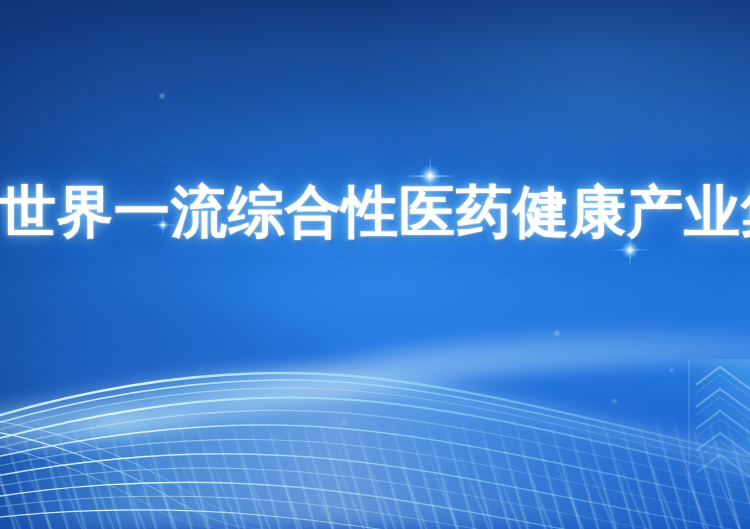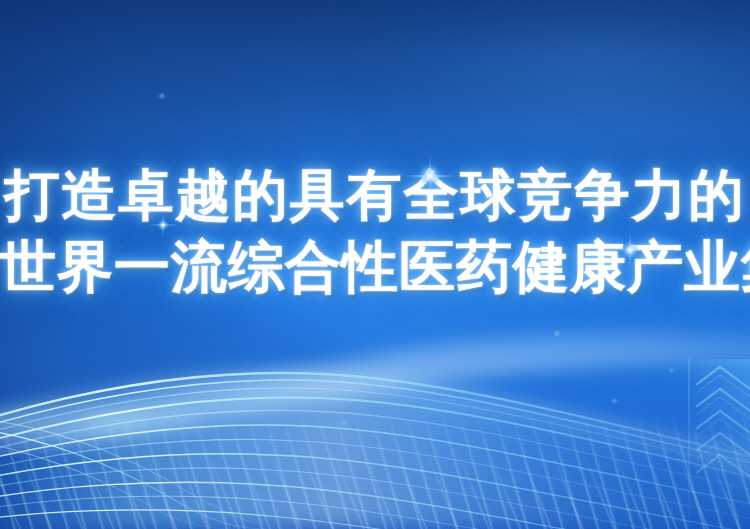--- a/index.html
+++ b/index.html
@@ -334,21 +334,20 @@
           <path d="M 34,44 L 58,26 L 88,48"></path>
           <path d="M 34,66 L 58,48 L 88,70"></path>
           <path d="M 34,88 L 58,70 L 88,92"></path>
           <path d="M 34,110 L 58,92 L 88,114"></path>
         </g>
       </g>
     </svg>
   </div>
 
   <div id="headline">
-    <span class="headline-line" id="headline-line-1">打造卓越的具有全球竞争力的</span>
     <span class="headline-line" id="headline-line-2">世界一流综合性医药健康产业集团</span>
   </div>
 
   <div class="flare" style="left:404px; top:150px; width:52px; height:52px;">
     <div class="core" style="width:22px;height:22px;"></div>
     <div class="ray-h" style="width:52px;height:1.6px;"></div>
     <div class="ray-v" style="width:44px;height:1.4px;"></div>
   </div>
 
   <div class="flare" style="left:608px; top:228px; width:44px; height:44px;">

